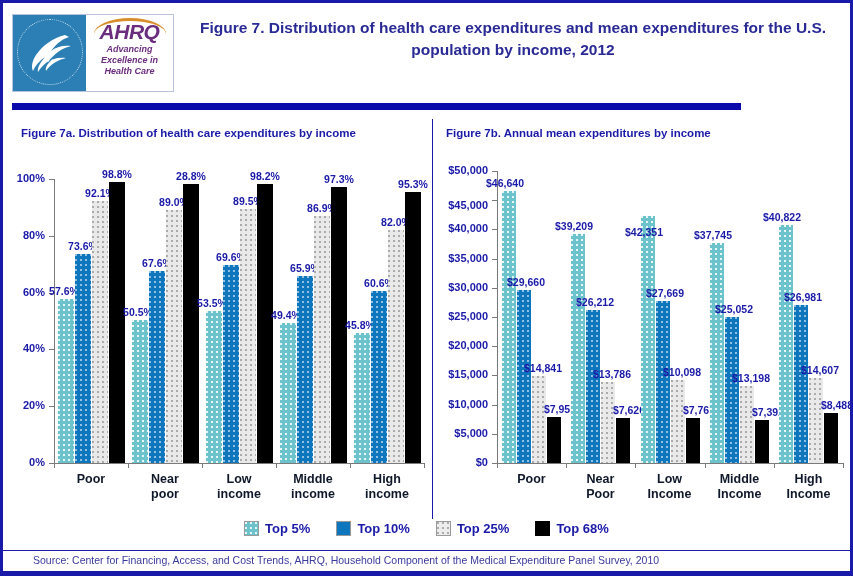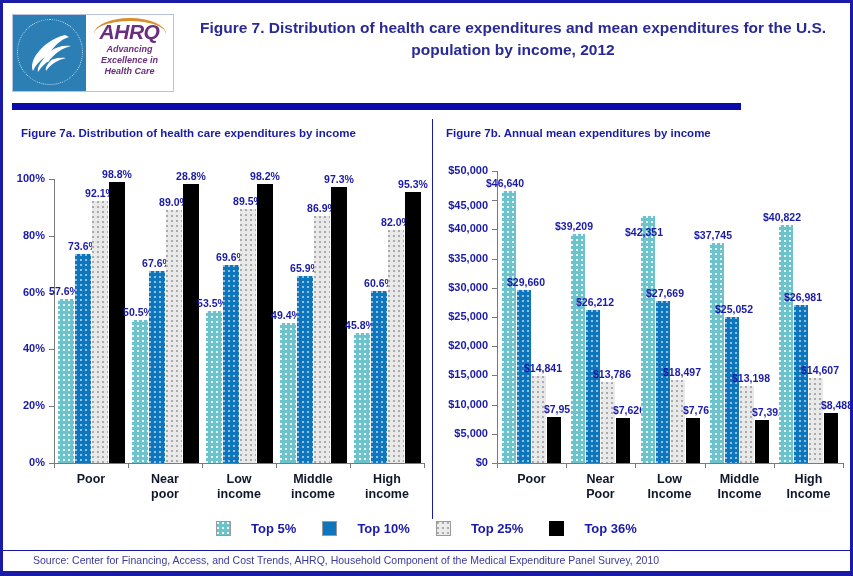--- a/index.html
+++ b/index.html
@@ -153,21 +153,21 @@
     white-space:nowrap;
     text-align:center;
   }
 
   
   #legend{
     position:absolute;left:0;top:518px;width:847px;
     display:flex;justify-content:center;align-items:center;
     gap:26px;
   }
-  .legend-item{display:flex;gap:20px;}
+  .legend-item{display:flex;gap:6px;}
   .legend-swatch{
     width:13px;height:13px;display:inline-block;
     border:1px solid #9a9a9a;
   }
   .legend-swatch.c0{background-color:#6dc3cb;
     background-image:radial-gradient(circle at 1px 1px, rgba(255,255,255,.85) .9px, transparent 1px);
     background-size:5px 5px;}
   .legend-swatch.c1{background-color:#0e76bc;}
   .legend-swatch.c2{background-color:#ececec;
     background-image:radial-gradient(circle at 1px 1px, rgba(150,150,150,.75) .9px, transparent 1px);
@@ -339,21 +339,21 @@
         <div class="val-label" style="width: 54px; left: 150px; top: 219px;">$13,786</div>
         <div class="bar c3" style="left: 181px; width: 14px; height: 45px; bottom: 56px;"></div>
         <div class="val-label" style="width: 54px; left: 167px; top: 255px;">$7,626</div>
         <div class="cat-label" style="left: 131px; width: 69px; top: 323px;">Near<br>Poor</div>
         <div class="xtick" style="left: 200px; top: 314px;"></div>
         <div class="bar c0" style="left: 206px; width: 14px; height: 247px; bottom: 56px;"></div>
         <div class="val-label" style="width: 54px; left: 182px; top: 53px; margin-top: 24px;">$42,351</div>
         <div class="bar c1" style="left: 221px; width: 14px; height: 162px; bottom: 56px;"></div>
         <div class="val-label" style="width: 54px; left: 203px; top: 138px;">$27,669</div>
         <div class="bar c2" style="left: 236px; width: 14px; height: 83px; bottom: 56px;"></div>
-        <div class="val-label" style="width: 54px; left: 220px; top: 217px;">$18,497</div>
+        <div class="val-label" style="width: 54px; left: 220px; top: 217px;">$10,098</div>
         <div class="bar c3" style="left: 251px; width: 14px; height: 45px; bottom: 56px;"></div>
         <div class="val-label" style="width: 54px; left: 237px; top: 255px;">$7,761</div>
         <div class="cat-label" style="left: 200px; width: 69px; top: 323px;">Low<br>Income</div>
         <div class="xtick" style="left: 270px; top: 314px;"></div>
         <div class="bar c0" style="left: 275px; width: 14px; height: 220px; bottom: 56px;"></div>
         <div class="val-label" style="width: 54px; left: 251px; top: 80px;">$37,745</div>
         <div class="bar c1" style="left: 290px; width: 14px; height: 146px; bottom: 56px;"></div>
         <div class="val-label" style="width: 54px; left: 272px; top: 154px;">$25,052</div>
         <div class="bar c2" style="left: 305px; width: 14px; height: 77px; bottom: 56px;"></div>
         <div class="val-label" style="width: 54px; left: 289px; top: 223px;">$13,198</div>
@@ -382,21 +382,21 @@
       <div class="legend-item">
         <span class="legend-swatch c1"></span>
         <span class="legend-label">Top 10%</span>
       </div>
       <div class="legend-item">
         <span class="legend-swatch c2"></span>
         <span class="legend-label">Top 25%</span>
       </div>
       <div class="legend-item">
         <span class="legend-swatch c3"></span>
-        <span class="legend-label">Top 36%</span>
+        <span class="legend-label">Top 68%</span>
       </div>
     </div>
 
   <div id="footer-rule"></div>
   <div id="source">Source: Center for Financing, Access, and Cost Trends, AHRQ, Household Component of the Medical Expenditure Panel Survey,  2010</div>
   <div id="footer-rule2"></div>
 
 </div>
 
 </body></html>

